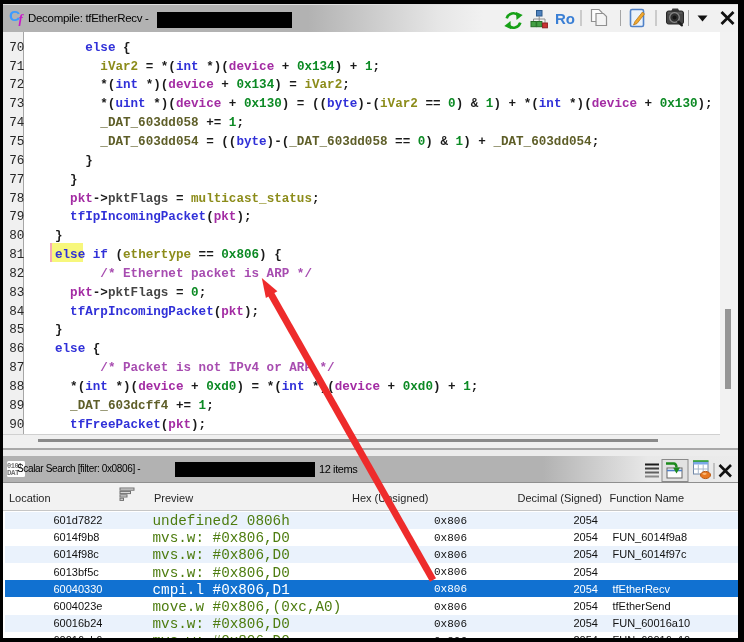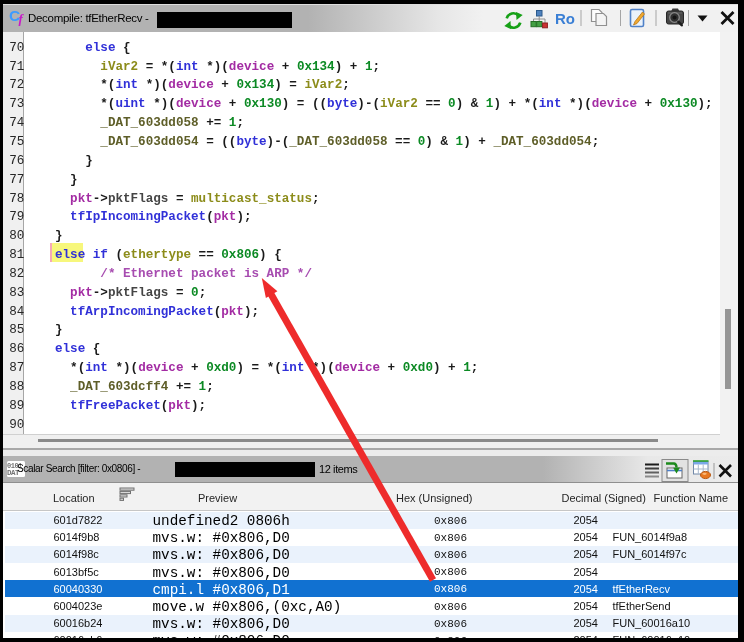--- a/index.html
+++ b/index.html
@@ -48,28 +48,28 @@
     border-bottom:1px solid #8f8f8f;}
   #sbar .title{position:absolute;left:14px;top:7px;font-size:10px;letter-spacing:-0.35px;color:#000;}
   #sbar .blackbox{position:absolute;left:172px;top:6.5px;width:140px;height:14.5px;background:#000;}
   #sbar .items{position:absolute;left:316px;top:7px;font-size:11px;letter-spacing:-0.4px;color:#000;}
   #daticon{position:absolute;left:3.5px;top:5.5px;width:18px;height:16px;background:#fff;border-radius:1.5px;
     font-family:"Liberation Mono",monospace;font-weight:bold;color:#737373;}
   #daticon div{position:absolute;left:0.5px;letter-spacing:-0.5px;}
 
   
   #thead{position:absolute;left:0;top:478.5px;width:735px;height:27px;background:#f2f2f2;border-bottom:1px solid #c6c6c6;}
-  #thead span{position:absolute;top:9px;font-size:11px;color:#262626;margin-left:44px;}
+  #thead span{position:absolute;top:9px;font-size:11px;color:#262626;}
   #tbody{position:absolute;left:0;top:507.5px;width:735px;height:126.5px;overflow:hidden;}
   .row{position:absolute;left:1.5px;width:735px;height:17.2px;font-size:11px;color:#111;}
   .row.lb{background:#eaf2fc;}
   .row.sel{background:#1171d1;color:#fff;}
   .row span{position:absolute;top:2.5px;}
   .c-loc{left:5px;padding-left:44px;}
-  .c-prev{left:148px;top:1.5px !important;font-family:"Liberation Mono",monospace;font-size:14.3px;color:#000000;}
+  .c-prev{left:148px;top:1.5px !important;font-family:"Liberation Mono",monospace;font-size:14.3px;color:#4d7c0f;}
   .sel .c-prev{color:#fff;}
   .c-hex{left:429.5px;top:3px !important;font-family:"Liberation Mono",monospace;font-size:11px;}
   .c-dec{left:569px;}
   .c-fn{left:608px;}
 
   svg{position:absolute;left:0;top:0;}
 </style>
 </head>
 <body>
 <div id="win">
@@ -168,20 +168,21 @@
      }
      <span class="p">pkt</span>-&gt;<span class="fl">pktFlags</span> = <span class="v">multicast_status</span>;
      <span class="f">tfIpIncomingPacket</span>(<span class="p">pkt</span>);
    }
    <span class="k">else</span> <span class="k">if</span> (<span class="v">ethertype</span> == <span class="g">0x806</span>) {
          <span class="c">/* Ethernet packet is ARP */</span>
      <span class="p">pkt</span>-&gt;<span class="fl">pktFlags</span> = <span class="g">0</span>;
      <span class="f">tfArpIncomingPacket</span>(<span class="p">pkt</span>);
    }
    <span class="k">else</span> {
+         <span class="c">/* Packet is not IPv4 or ARP */</span>
      *(<span class="k">int</span> *)(<span class="p">device</span> + <span class="g">0xd0</span>) = *(<span class="k">int</span> *)(<span class="p">device</span> + <span class="g">0xd0</span>) + <span class="g">1</span>;
      <span class="d">_DAT_603dcff4</span> += <span class="g">1</span>;
      <span class="f">tfFreePacket</span>(<span class="p">pkt</span>);</pre>
     <div id="caret"></div>
   </div>
 
   <div id="vtrack"></div>
   <div id="vthumb"></div>
   <div id="htrack"></div>
   <div id="hthumb"></div>

